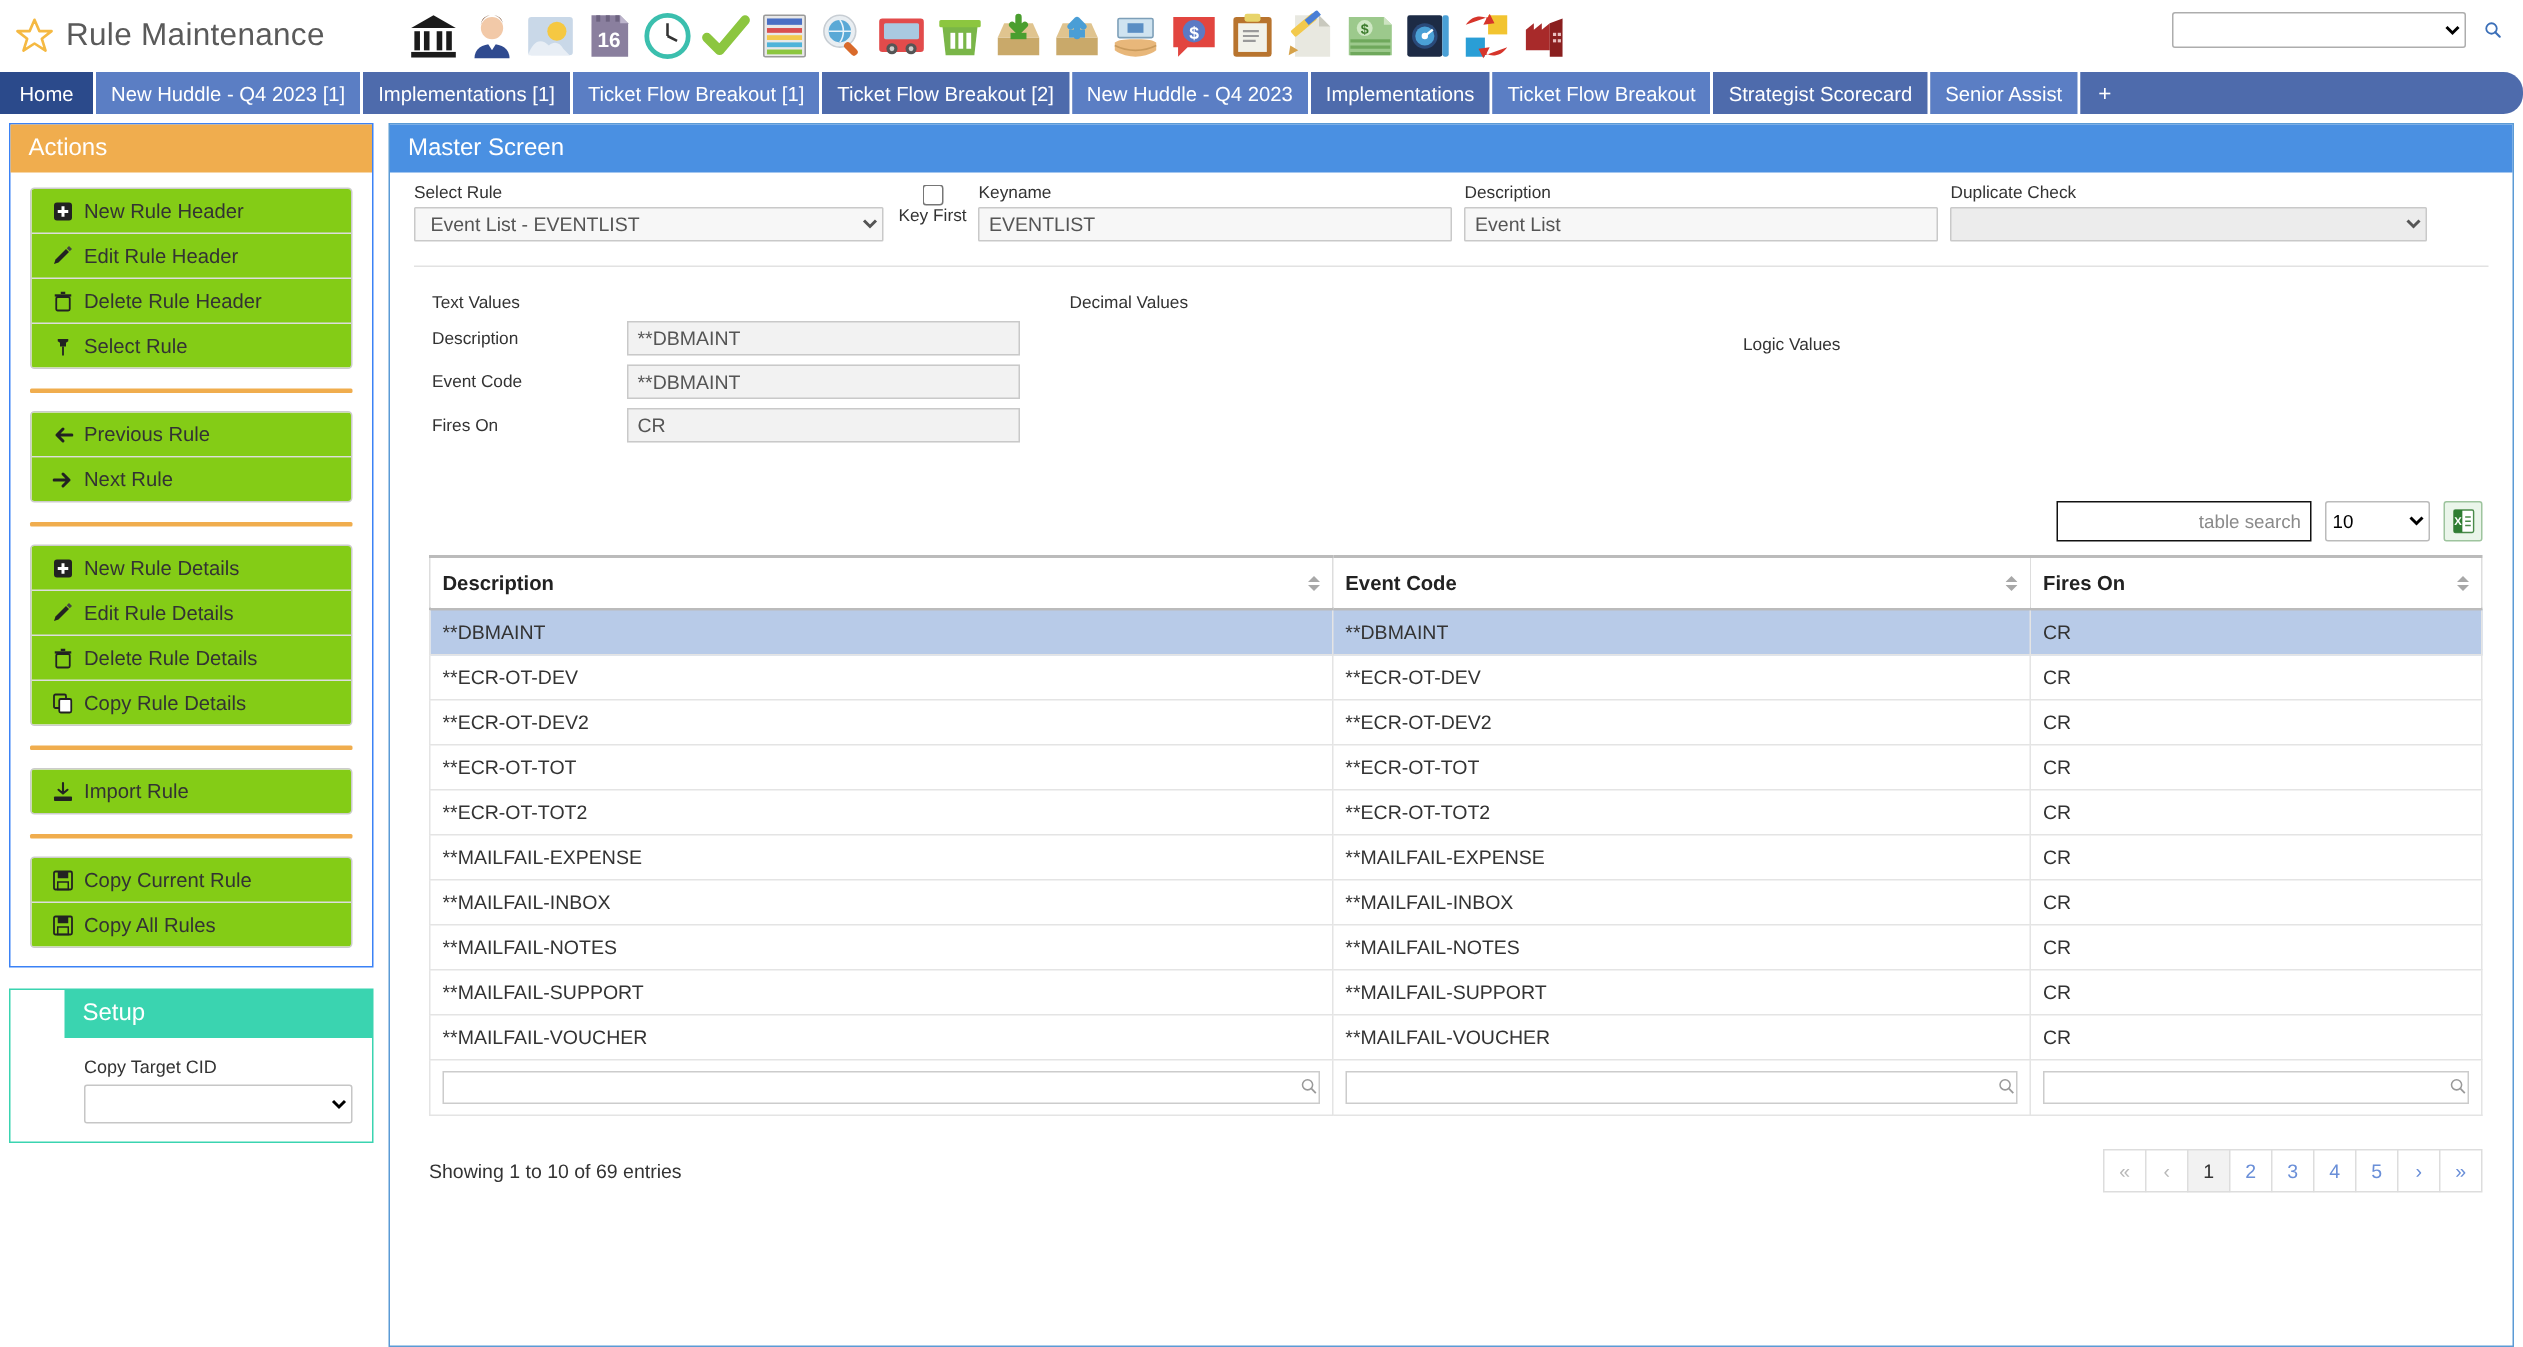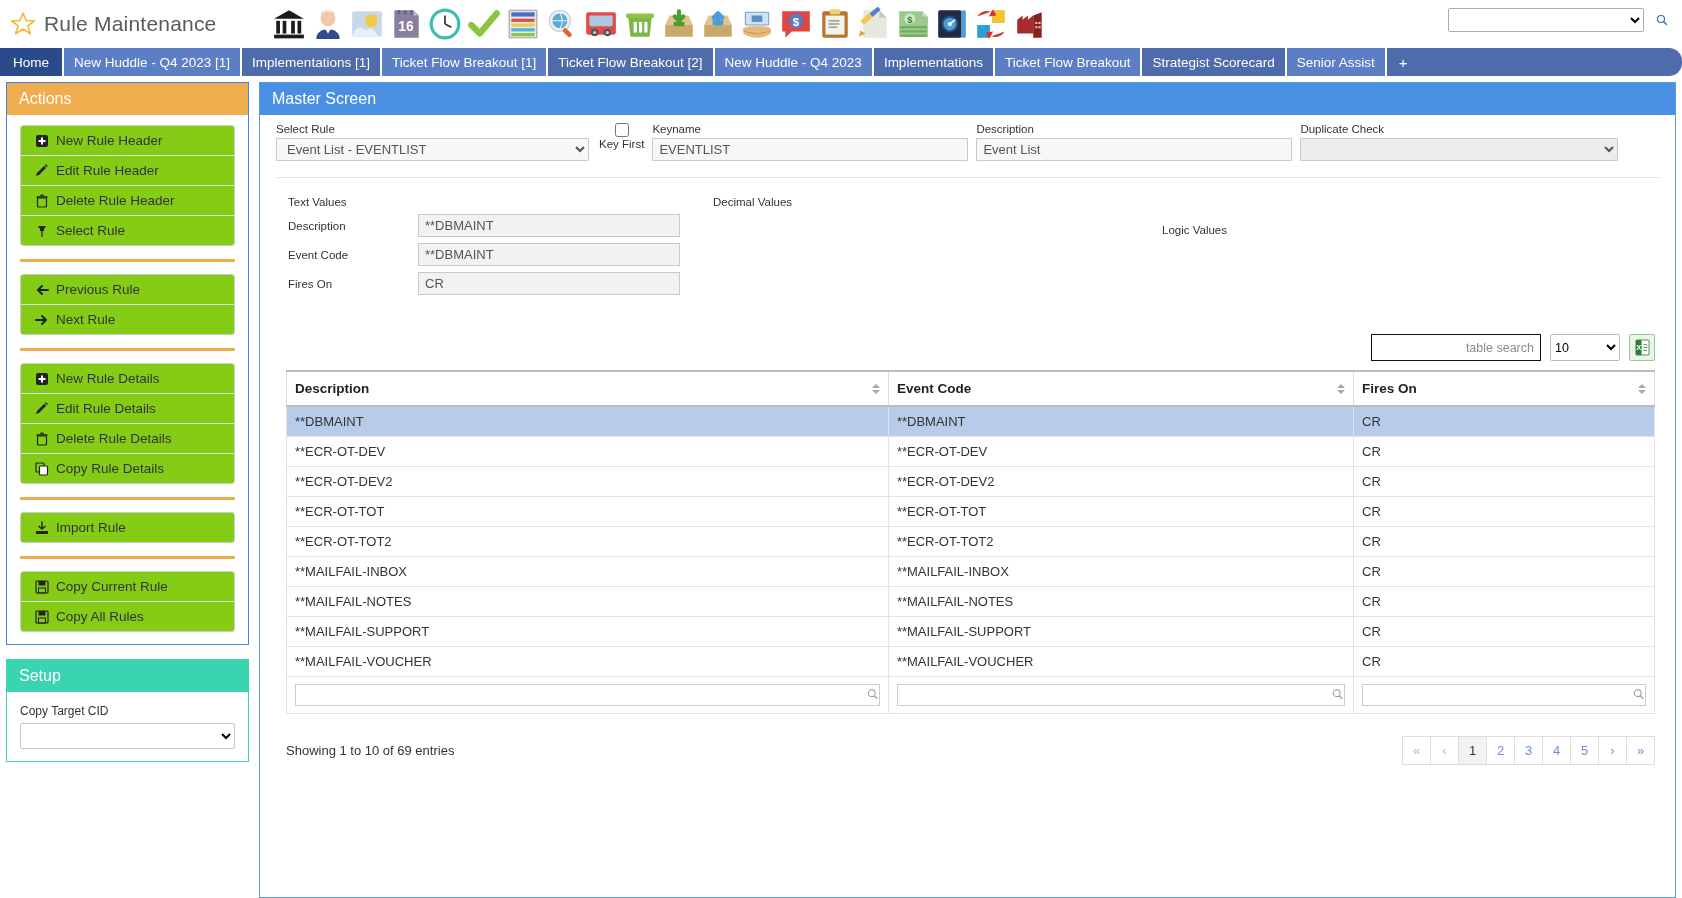--- a/index.html
+++ b/index.html
@@ -93,21 +93,21 @@
     padding: 7px 10px 7px 14px;
     font-size: 13.5px; color: #333;
     background: #84cc16; cursor: pointer;
     border-bottom: 1px solid #ddd;
     white-space: nowrap;
   }
   .act-btn:last-child { border-bottom: none; }
   .act-ico { width: 14px; height: 14px; flex: none; display:block; }
   .grp-sep { height: 3px; background: #f0ad4e; margin: 13px 0 12px 0; border-radius: 1px; }
 
-  .panel-teal { border: 1px solid #3ad4b0; }
+  .panel-teal { border: 1px solid #3ad4b0; padding-left: 36px; }
   .panel-teal .panel-head { background: #3ad4b0; }
   .setup-label { font-size: 12px; color: #333; margin: 2px 0 5px 0; }
   .setup-select {
     width: 100%; height: 26px;
     border: 1px solid #c6c6c6; background: #fff;
     font-size: 12px; font-family: "Liberation Sans", sans-serif;
     border-radius: 2px;
   }
 
   
@@ -666,20 +666,25 @@
                 <td>**ECR-OT-TOT</td>
                 <td>**ECR-OT-TOT</td>
                 <td>CR</td>
               </tr>
               <tr class="">
                 <td>**ECR-OT-TOT2</td>
                 <td>**ECR-OT-TOT2</td>
                 <td>CR</td>
               </tr>
               <tr class="">
+                <td>**MAILFAIL-EXPENSE</td>
+                <td>**MAILFAIL-EXPENSE</td>
+                <td>CR</td>
+              </tr>
+              <tr class="">
                 <td>**MAILFAIL-INBOX</td>
                 <td>**MAILFAIL-INBOX</td>
                 <td>CR</td>
               </tr>
               <tr class="">
                 <td>**MAILFAIL-NOTES</td>
                 <td>**MAILFAIL-NOTES</td>
                 <td>CR</td>
               </tr>
               <tr class="">

